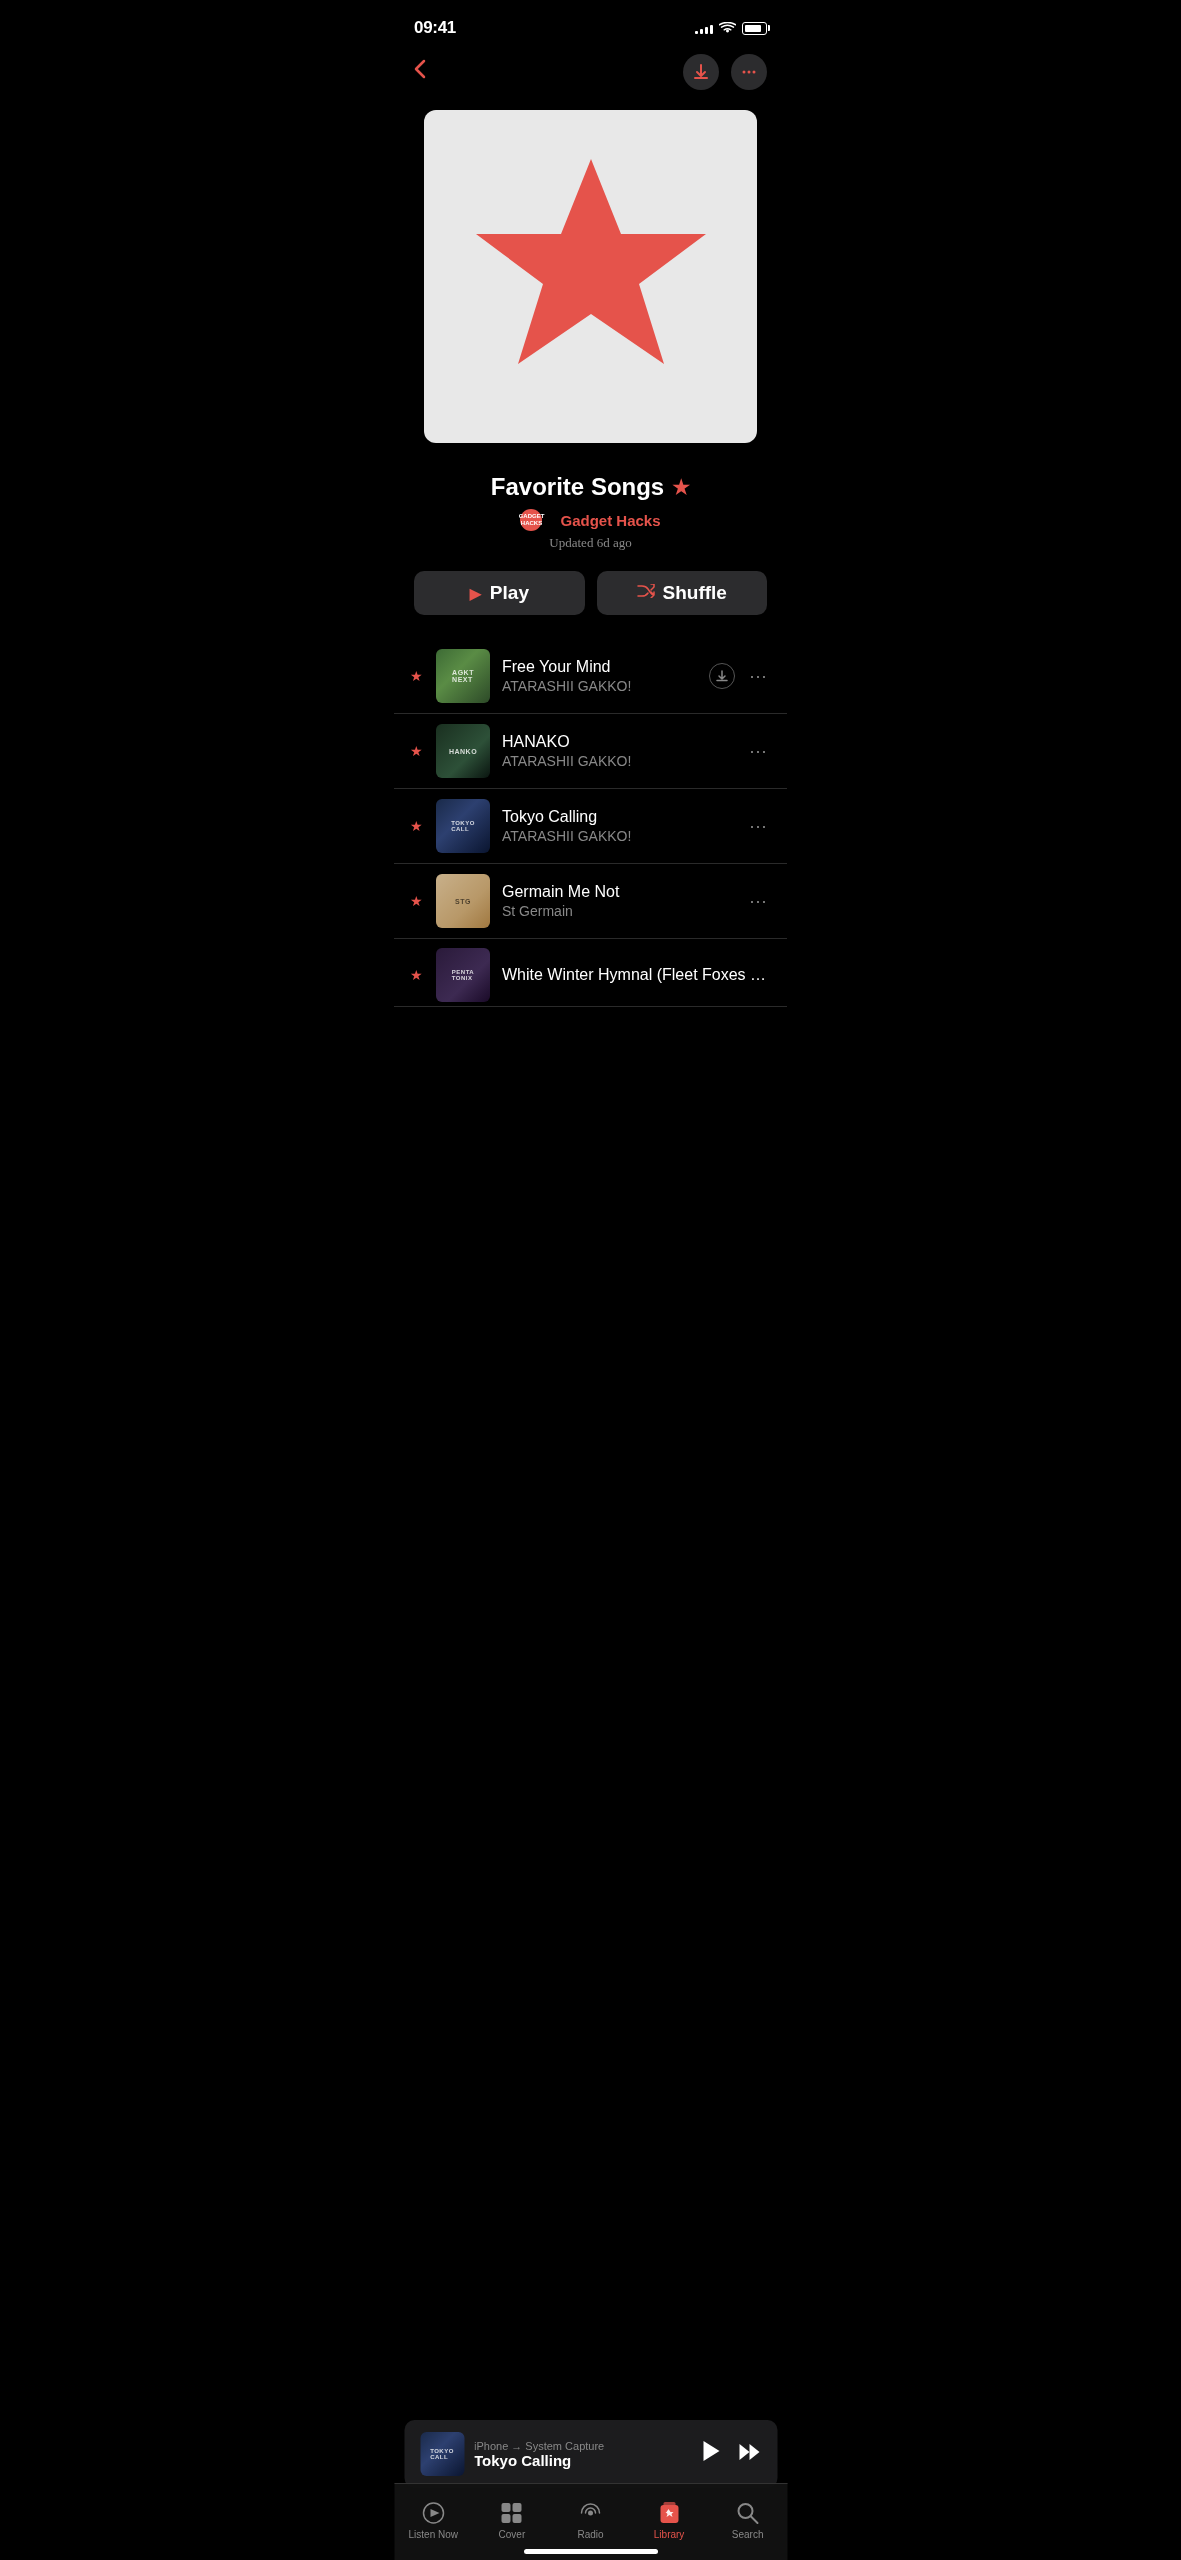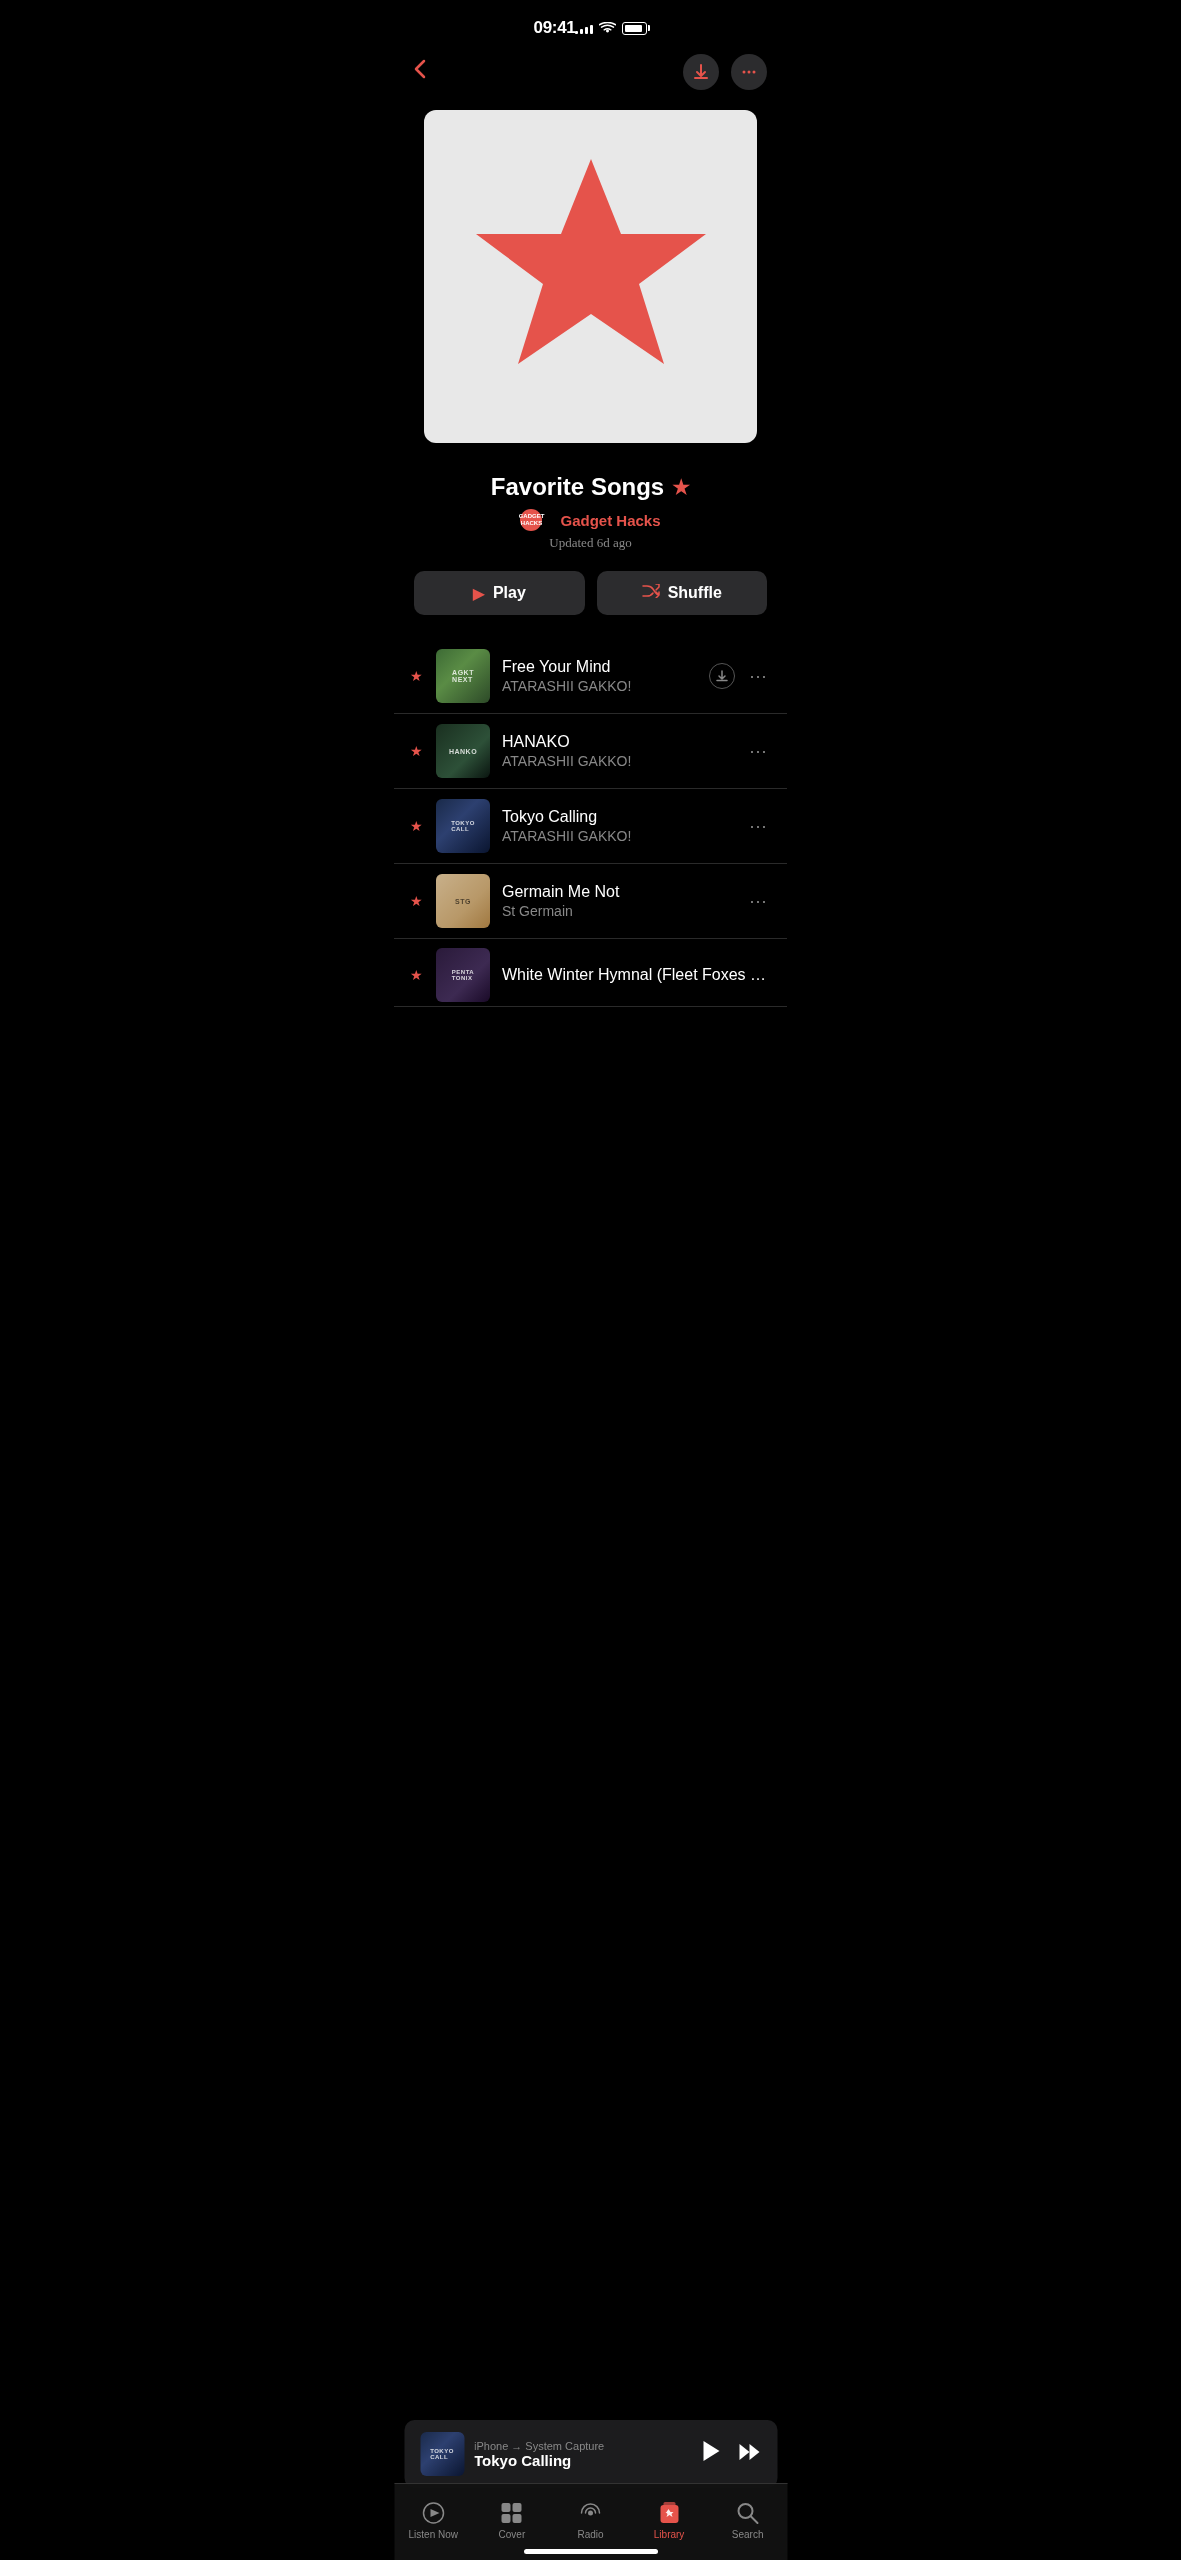--- a/index.html
+++ b/index.html
@@ -12,21 +12,21 @@
       width: 393px;
       min-height: 852px;
       margin: 0 auto;
       position: relative;
       overflow-x: hidden;
     }
 
     
     .status-bar {
       display: flex;
-      justify-content: center;
+      justify-content: space-between;
       align-items: center;
       padding: 14px 20px 6px;
       height: 48px;
     }
 
     .status-time {
       font-size: 17px;
       font-weight: 700;
       color: #fff;
       letter-spacing: -0.3px;
@@ -214,21 +214,21 @@
       border: none;
       color: #fff;
     }
 
     .action-btn .btn-icon {
       color: #e5534b;
       font-size: 16px;
     }
 
     .action-btn .btn-label {
-      font-size: 16px;
+      font-size: 19px;
       font-weight: 600;
       color: #fff;
     }
 
     
     .song-list {
       padding: 0;
     }
 
     .song-item {

